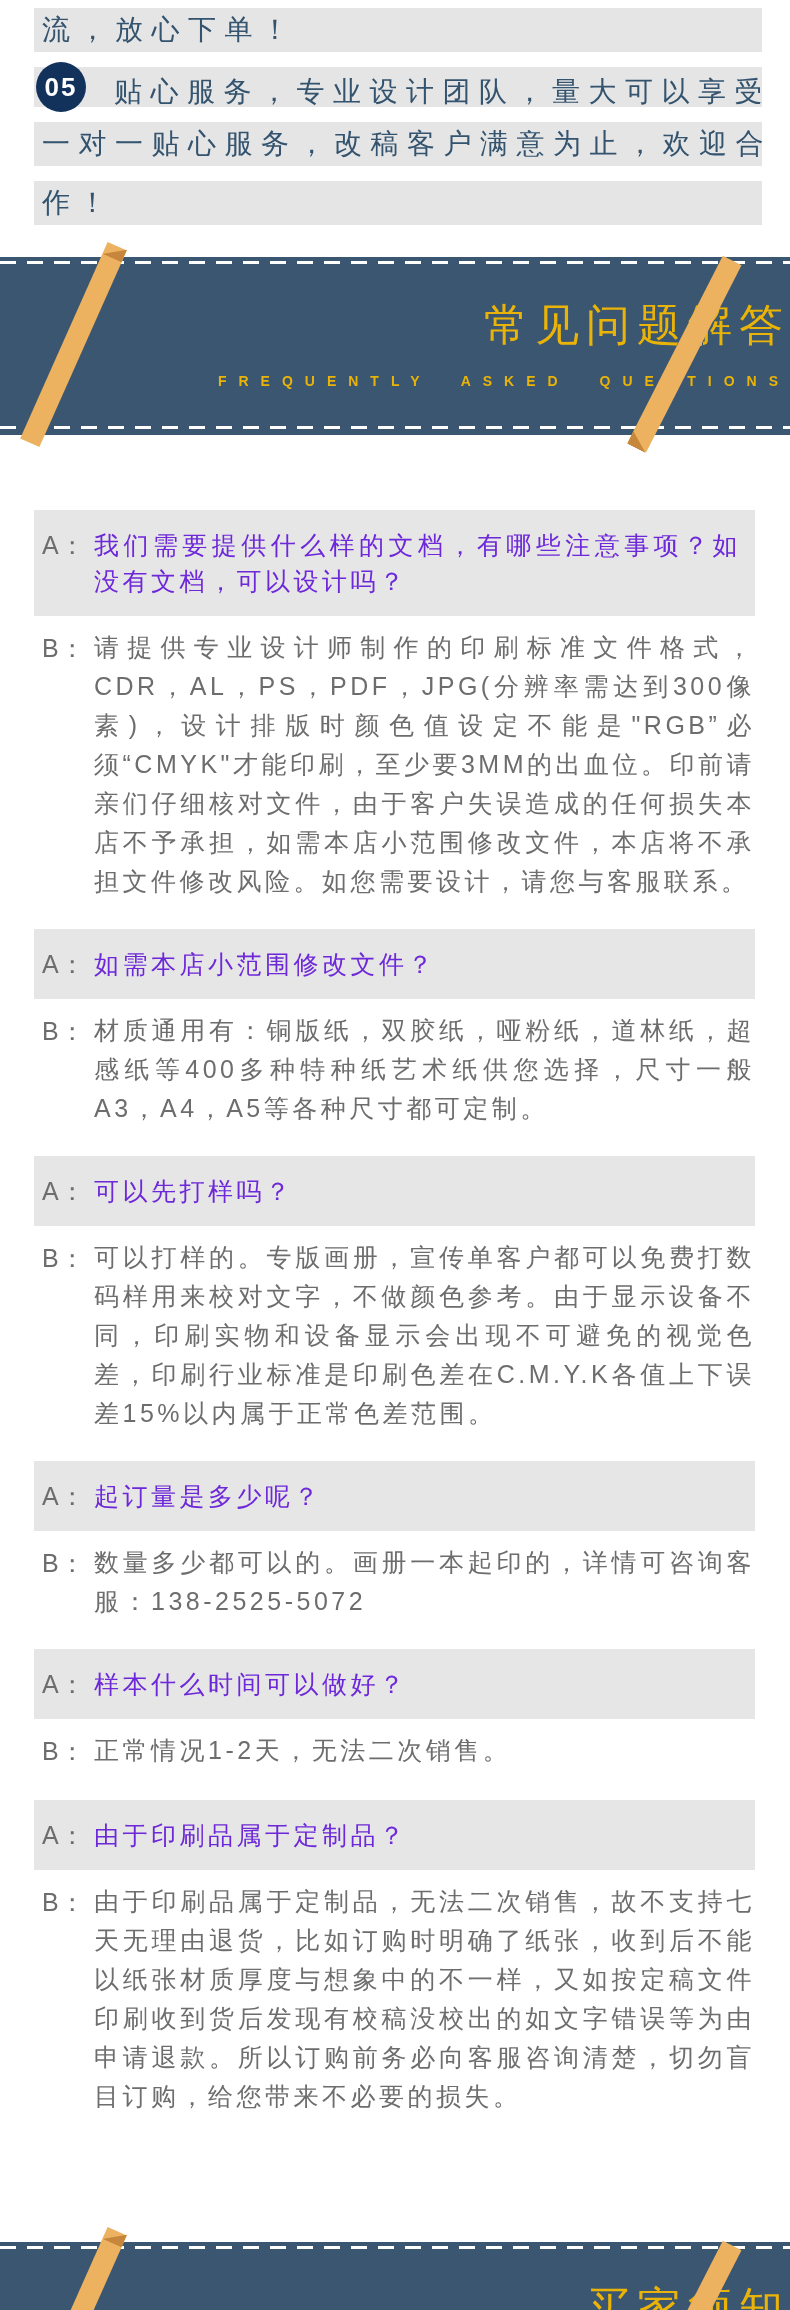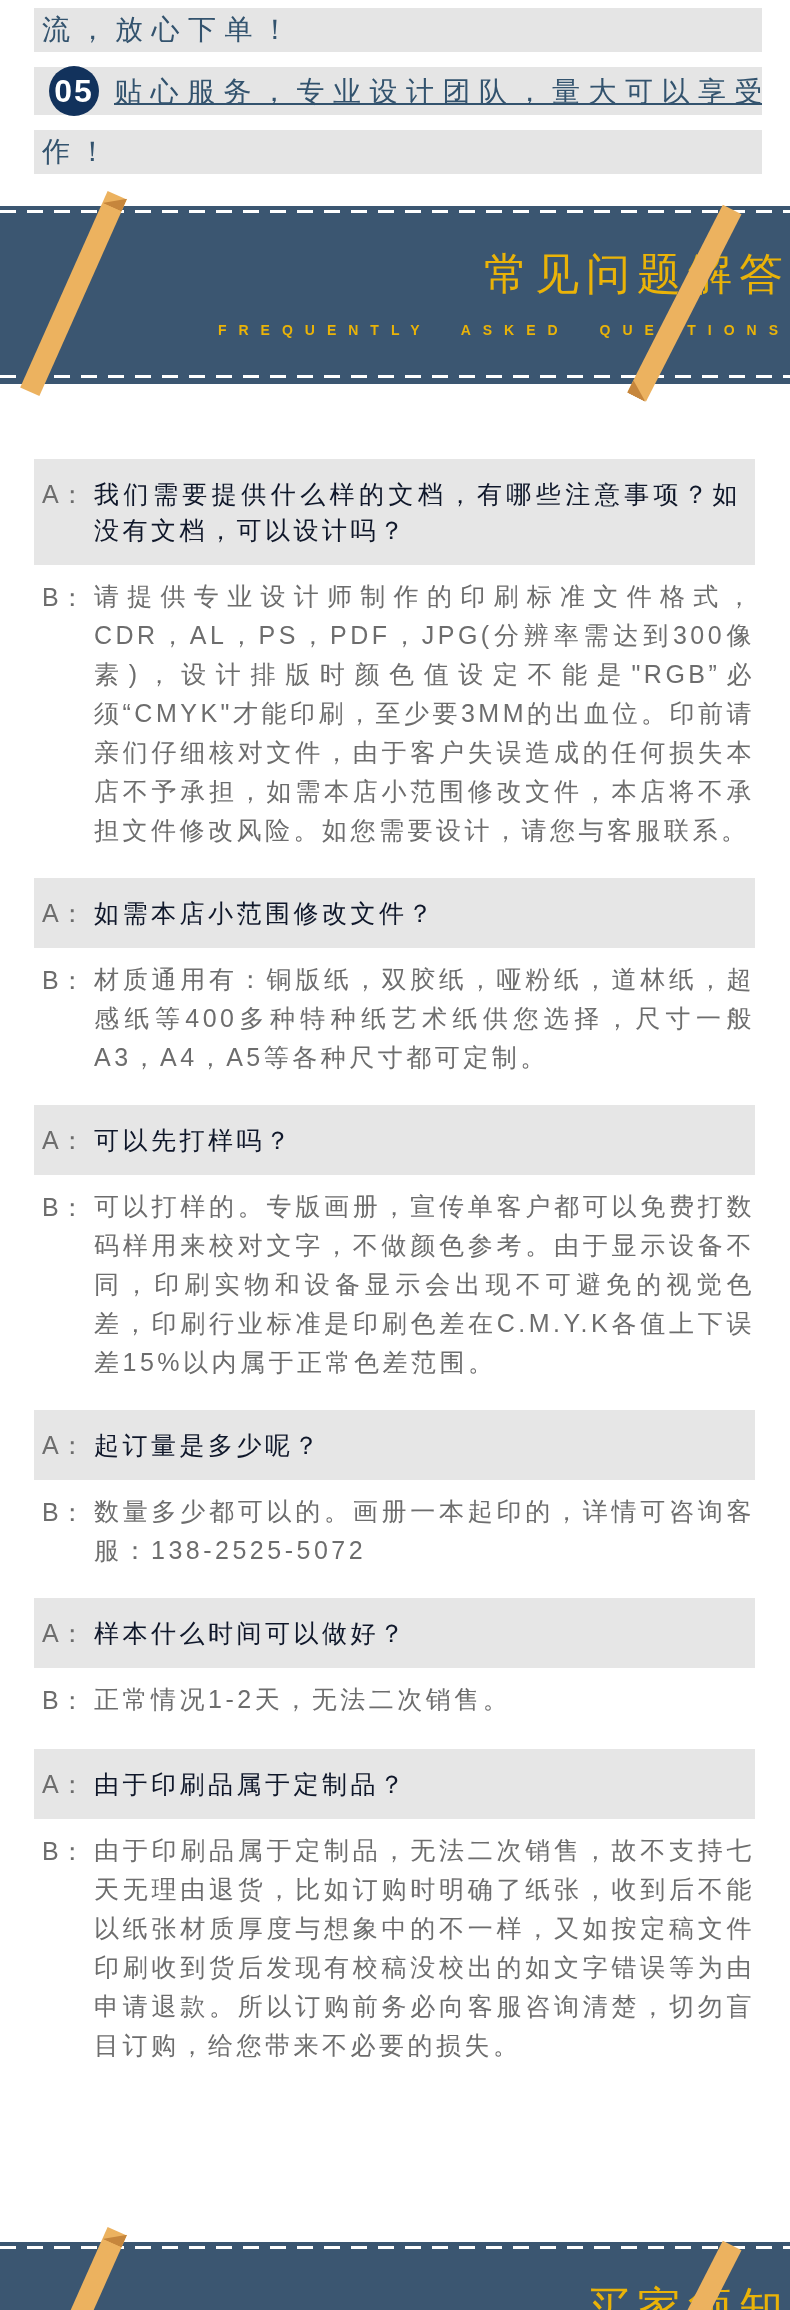--- a/index.html
+++ b/index.html
@@ -7,25 +7,25 @@
     position:relative;width:790px;height:2310px;overflow:hidden;background:#ffffff;
     font-family:"Liberation Sans","DejaVu Sans",sans-serif;
   }
   
   .top-section{padding:8px 28px 0 34px;}
   .hl-row{position:relative;margin-bottom:15px;}
   .hl-bar{
     background:#e5e5e5;color:#33536e;font-size:28px;letter-spacing:8.5px;
     line-height:30px;padding:7px 2px 7px 8px;white-space:nowrap;overflow:hidden;
   }
-  .hl-row-badge .hl-bar{padding-left:80px;padding-top:10px;padding-bottom:8px;text-decoration:underline;}
+  .hl-row-badge .hl-bar{padding-left:80px;padding-top:10px;padding-bottom:0;}
   .num-badge{
-    position:absolute;left:15px;top:50%;transform:translateY(-50%);
+    position:absolute;left:2px;top:50%;transform:translateY(-50%);
     width:50px;height:50px;border-radius:50%;background:#12325c;color:#ffffff;
-    font-size:32px;font-weight:bold;letter-spacing:2px;
+    font-size:26px;font-weight:bold;letter-spacing:2px;
     display:flex;align-items:center;justify-content:center;z-index:2;
   }
   
   .banner{
     position:relative;height:178px;background:#3b5671;color:#eab308;
     text-align:right;margin-top:32px;
   }
   .stitch{position:absolute;left:0;right:0;height:3px;
     background:repeating-linear-gradient(90deg,#ffffff 0 16px,transparent 16px 27px);}
   .stitch-top{top:4px;}
@@ -48,21 +48,21 @@
   .faq{margin:75px 35px 0 34px;}
   .faq-item{margin-bottom:28px;}
   .qbox{
     background:#e6e6e6;display:flex;align-items:flex-start;
     padding:17px 14px 17px 8px;margin-bottom:12px;
   }
   .qa-label{
     flex:0 0 52px;font-size:25px;color:#6d6d6d;letter-spacing:1px;line-height:36px;
   }
   .q-text{
-    flex:1;font-size:25px;color:#0f172a;letter-spacing:3.5px;line-height:36px;
+    flex:1;font-size:25px;color:#6d28d9;letter-spacing:3.5px;line-height:36px;
     text-align:justify;
   }
   .arow{display:flex;align-items:flex-start;padding-left:8px;}
   .arow .qa-label{line-height:41px;}
   .a-text{
     flex:1;font-size:25px;color:#6d6d6d;letter-spacing:3.5px;line-height:39px;
     text-align:justify;
   }
   
   .banner-footer{position:absolute;top:2242px;left:0;width:790px;margin:0;}
@@ -73,20 +73,23 @@
 
 <div class="page">
 
   <section class="top-section">
     <div class="hl-row">
       <div class="hl-bar">流，放心下单！</div>
     </div>
     <div class="hl-row hl-row-badge">
       <div class="num-badge">05</div>
       <div class="hl-bar">贴心服务，专业设计团队，量大可以享受</div>
+    </div>
+    <div class="hl-row">
+      <div class="hl-bar">一对一贴心服务，改稿客户满意为止，欢迎合</div>
     </div>
     <div class="hl-row">
       <div class="hl-bar">作！</div>
     </div>
   </section>
 
   <section class="banner">
     <div class="stitch stitch-top"></div>
     <div class="stitch stitch-bottom"></div>
     <div class="ribbon ribbon-left"></div>

